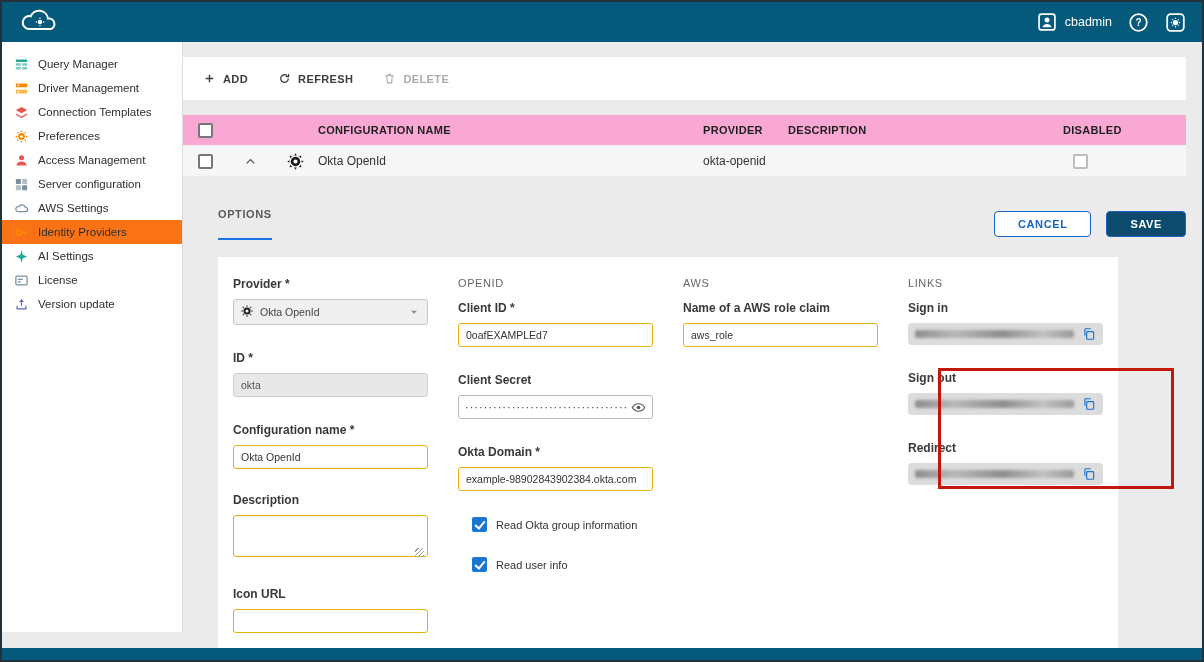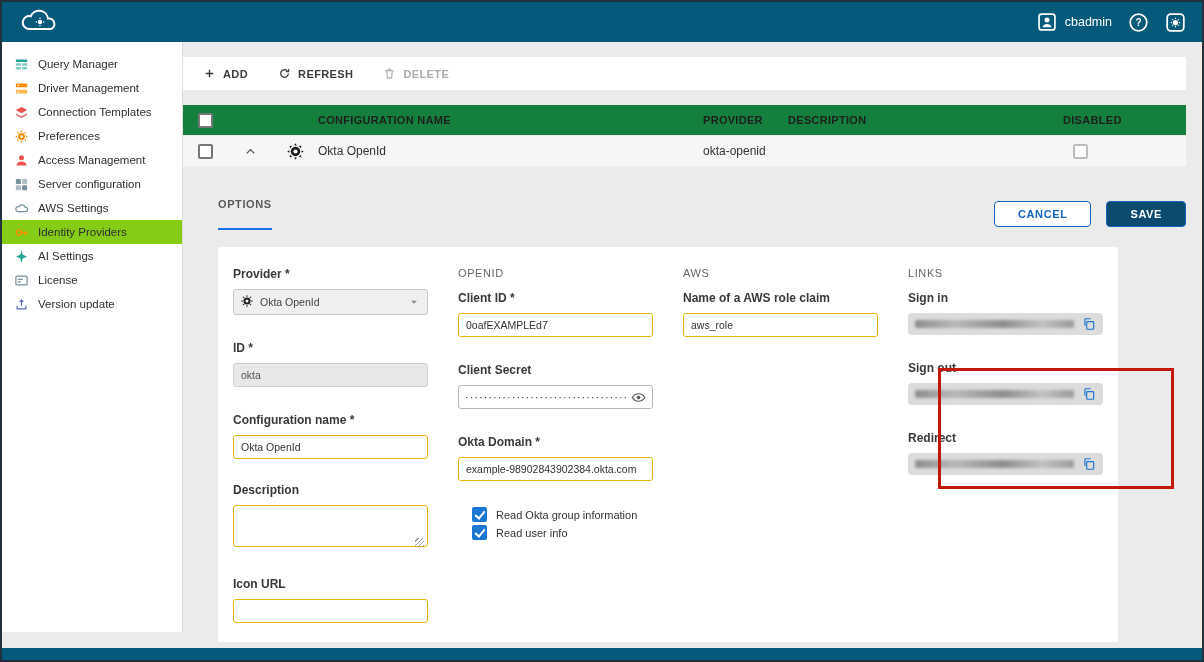--- a/index.html
+++ b/index.html
@@ -13,35 +13,35 @@
   .top-right{display:flex;align-items:center;gap:16px}
   .top-user{display:flex;align-items:center;gap:8px;color:#fff;font-size:12.5px}
   .top-icon{display:flex;align-items:center;justify-content:center;cursor:pointer}
 
   
   .bottombar{position:absolute;left:0;right:0;bottom:0;height:12px;background:#05597b}
 
   
   .sidebar{position:absolute;top:40px;left:0;bottom:28px;width:181px;background:#fff;border-right:1px solid #dcdcdc;padding-top:10px}
   .side-item{display:flex;align-items:center;gap:9px;height:24px;padding:0 12px;font-size:11.5px;color:#2e2e2e;cursor:pointer;white-space:nowrap}
-  .side-item.active{background:#84cc16}
+  .side-item.active{background:#f97316}
   .sicon{width:15px;height:15px;display:inline-flex;flex:0 0 15px}
   .sicon svg{width:15px;height:15px}
 
   
   .main{position:absolute;top:40px;left:181px;right:0;bottom:12px;background:#ebebeb;overflow:hidden}
 
   
-  .toolbar{margin:15px 16px 0 0;background:#fff;height:33px;display:flex;align-items:center;gap:30px;padding:0 20px}
+  .toolbar{margin:15px 16px 0 0;background:#fff;height:43px;display:flex;align-items:center;gap:30px;padding:0 20px}
   .tbtn{display:flex;align-items:center;gap:7px;font-size:11px;font-weight:bold;letter-spacing:.4px;color:#3d3d3d;cursor:pointer}
   .tbtn svg{width:13px;height:13px}
   .tbtn.disabled{color:#ababab;cursor:default}
 
   
-  .table{margin:15px 16px 8px 0;background:#15803d}
+  .table{margin:15px 16px 8px 0;background:#f9a8d4}
   .tgrid{display:grid;grid-template-columns:45px 45px 45px 385px 85px 275px 1fr;align-items:center}
   .thead{height:31px;border-bottom:1px solid #ececec;font-size:11px;font-weight:bold;color:#1e1e1e;letter-spacing:.3px}
   .trow{height:30px;background:#f6f6f6;font-size:12px;color:#333}
   .cell-center{display:flex;justify-content:center;align-items:center}
   .cell-left{display:flex;align-items:center}
   .chev-up svg{width:15px;height:15px}
   .gear-okta svg{width:19px;height:19px}
 
   
   .cb{width:15px;height:15px;border:2px solid #777;border-radius:2px;position:relative;background:#fff;cursor:pointer;flex:0 0 15px}
@@ -365,21 +365,21 @@
           </span>
         </div>
 
         <div class="f-label gap-lg">Okta Domain *</div>
         <input class="inp" value="example-98902843902384.okta.com" style="">
 
         <div class="cb-row gap-lg" style="padding-left:14px">
           <span class="cb checked"></span>
           <span class="lbl">Read Okta group information</span>
         </div>
-        <div class="cb-row" style="margin-top:3px;padding-left:14px">
+        <div class="cb-row" style="margin-top:25px;padding-left:14px">
           <span class="cb checked"></span>
           <span class="lbl">Read user info</span>
         </div>
       </div>
 
       <div class="card">
         <div class="sec-heading">AWS</div>
         <div class="f-label">Name of a AWS role claim</div>
         <input class="inp" value="aws_role" style="">
       </div>

